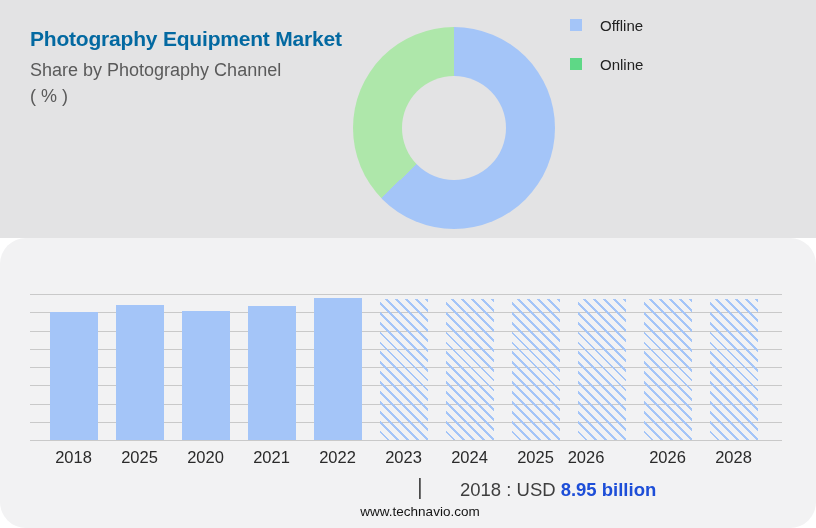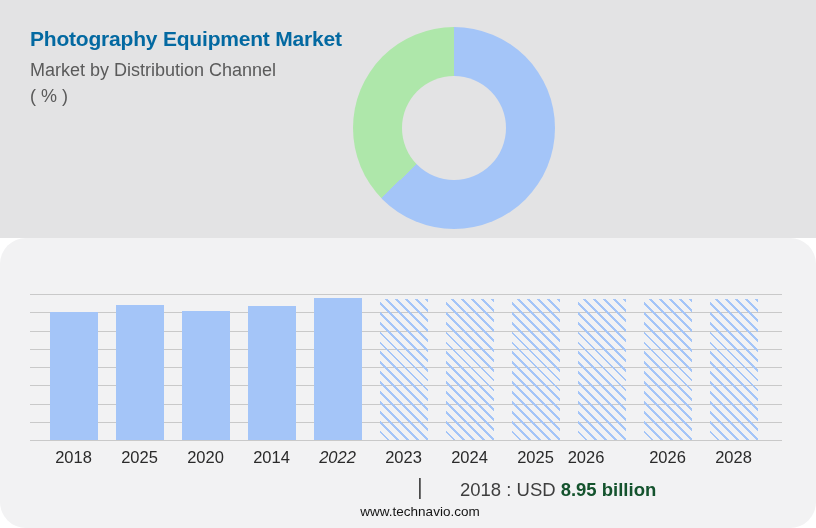--- a/index.html
+++ b/index.html
@@ -30,41 +30,51 @@
     background:repeating-linear-gradient(45deg,
       rgba(0,0,0,0) 0px, rgba(0,0,0,0) 5px,
       #a4c5f8 5px, #a4c5f8 7px);
   }
   .x-labels{position:absolute;left:30px;top:210px;width:752px;height:22px;}
   .x-label{position:absolute;width:66px;text-align:center;font-size:16.5px;color:#2a2a2a;}
   
   .segment-label{position:absolute;left:38px;top:241px;font-size:18px;color:#3e3e3e;}
   .footer-separator{position:absolute;left:417px;top:236px;font-size:22px;font-weight:300;color:#4a4a4a;}
   .footer-value{position:absolute;left:460px;top:241px;font-size:18.5px;color:#3e3e3e;}
-  .footer-value .bold{font-weight:700;margin-left:5px;color:#14532d;}
+  .footer-value .bold{font-weight:700;margin-left:5px;color:#1d4ed8;}
   .website{position:absolute;left:0;right:0;top:266px;text-align:center;transform:translateX(12px);
     font-size:13.5px;color:#141414;}
 </style>
 </head>
 <body>
 
 <div class="canvas">
 
   <div class="top-section">
 
     <div class="title-block">
       <div class="chart-title">Photography Equipment Market</div>
-      <div class="chart-subtitle">Market by Distribution Channel</div>
+      <div class="chart-subtitle">Share by Photography Channel</div>
       <div class="chart-unit">( % )</div>
     </div>
 
     <div class="donut" id="donut" style="background: conic-gradient(rgb(164, 197, 248) 0deg, rgb(164, 197, 248) 226.08deg, rgb(174, 231, 170) 226.08deg, rgb(174, 231, 170) 360deg);">
       <div class="donut-hole"></div>
     </div>
 
+    <div class="legend" id="legend">
+        <div class="legend-row">
+          <span class="legend-swatch" style="background: rgb(164, 197, 248);"></span>
+          <span class="legend-label">Offline</span>
+        </div>
+        <div class="legend-row">
+          <span class="legend-swatch" style="background: rgb(94, 216, 134);"></span>
+          <span class="legend-label">Online</span>
+        </div>
+      </div>
   </div>
 
   <div class="bottom-section">
 
     <div class="plot" id="plot">
         <div class="gridline" style="top: 0px;"></div>
         <div class="gridline" style="top: 18.25px;"></div>
         <div class="gridline" style="top: 36.5px;"></div>
         <div class="gridline" style="top: 54.75px;"></div>
         <div class="gridline" style="top: 73px;"></div>
@@ -82,22 +92,22 @@
         <div class="bar hatched" style="left: 481.5px; height: 140.89px;"></div>
         <div class="bar hatched" style="left: 547.5px; height: 140.89px;"></div>
         <div class="bar hatched" style="left: 613.5px; height: 140.89px;"></div>
         <div class="bar hatched" style="left: 679.5px; height: 140.89px;"></div>
       </div>
 
     <div class="x-labels" id="xlabels">
         <div class="x-label" style="left: 10.5px;">2018</div>
         <div class="x-label" style="left: 76.5px;">2025</div>
         <div class="x-label" style="left: 142.5px;">2020</div>
-        <div class="x-label" style="left: 208.5px;">2014</div>
-        <div class="x-label" style="left: 274.5px; font-style: italic;">2022</div>
+        <div class="x-label" style="left: 208.5px;">2021</div>
+        <div class="x-label" style="left: 274.5px;">2022</div>
         <div class="x-label" style="left: 340.5px;">2023</div>
         <div class="x-label" style="left: 406.5px;">2024</div>
         <div class="x-label" style="left: 472.5px;">2025</div>
         <div class="x-label" style="left: 523px;">2026</div>
         <div class="x-label" style="left: 604.5px;">2026</div>
         <div class="x-label" style="left: 670.5px;">2028</div>
       </div>
 
 
     <div class="footer-separator">|</div>

